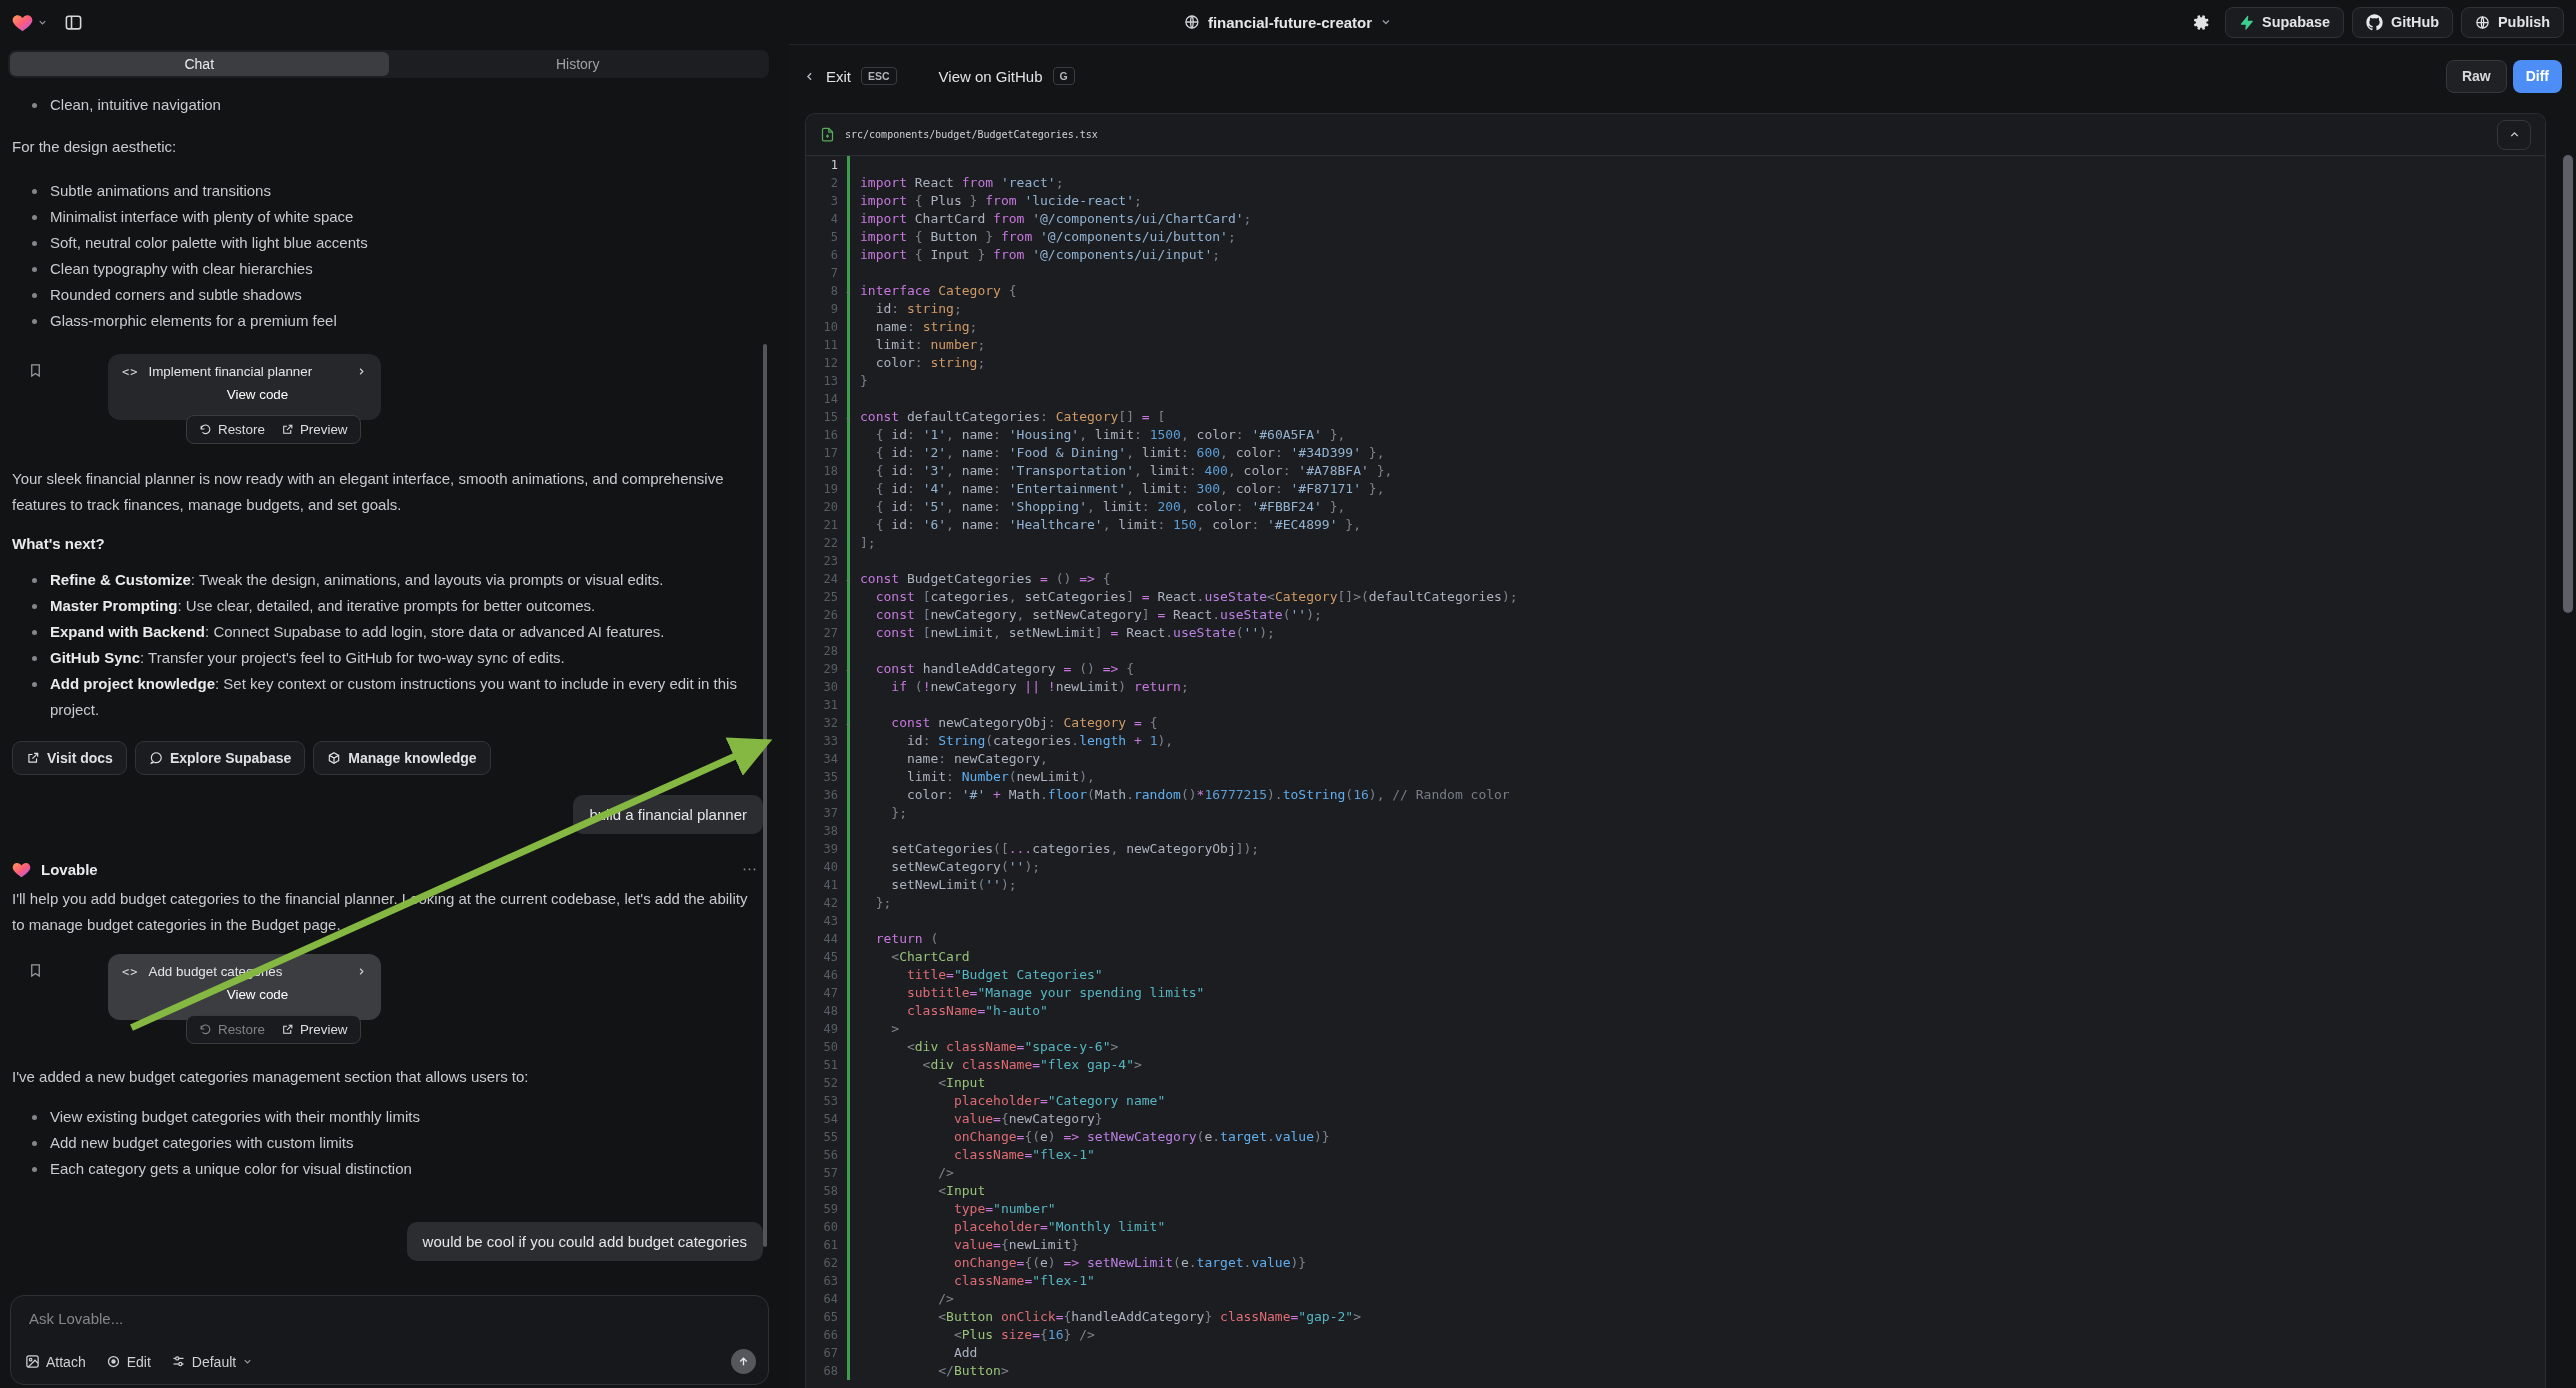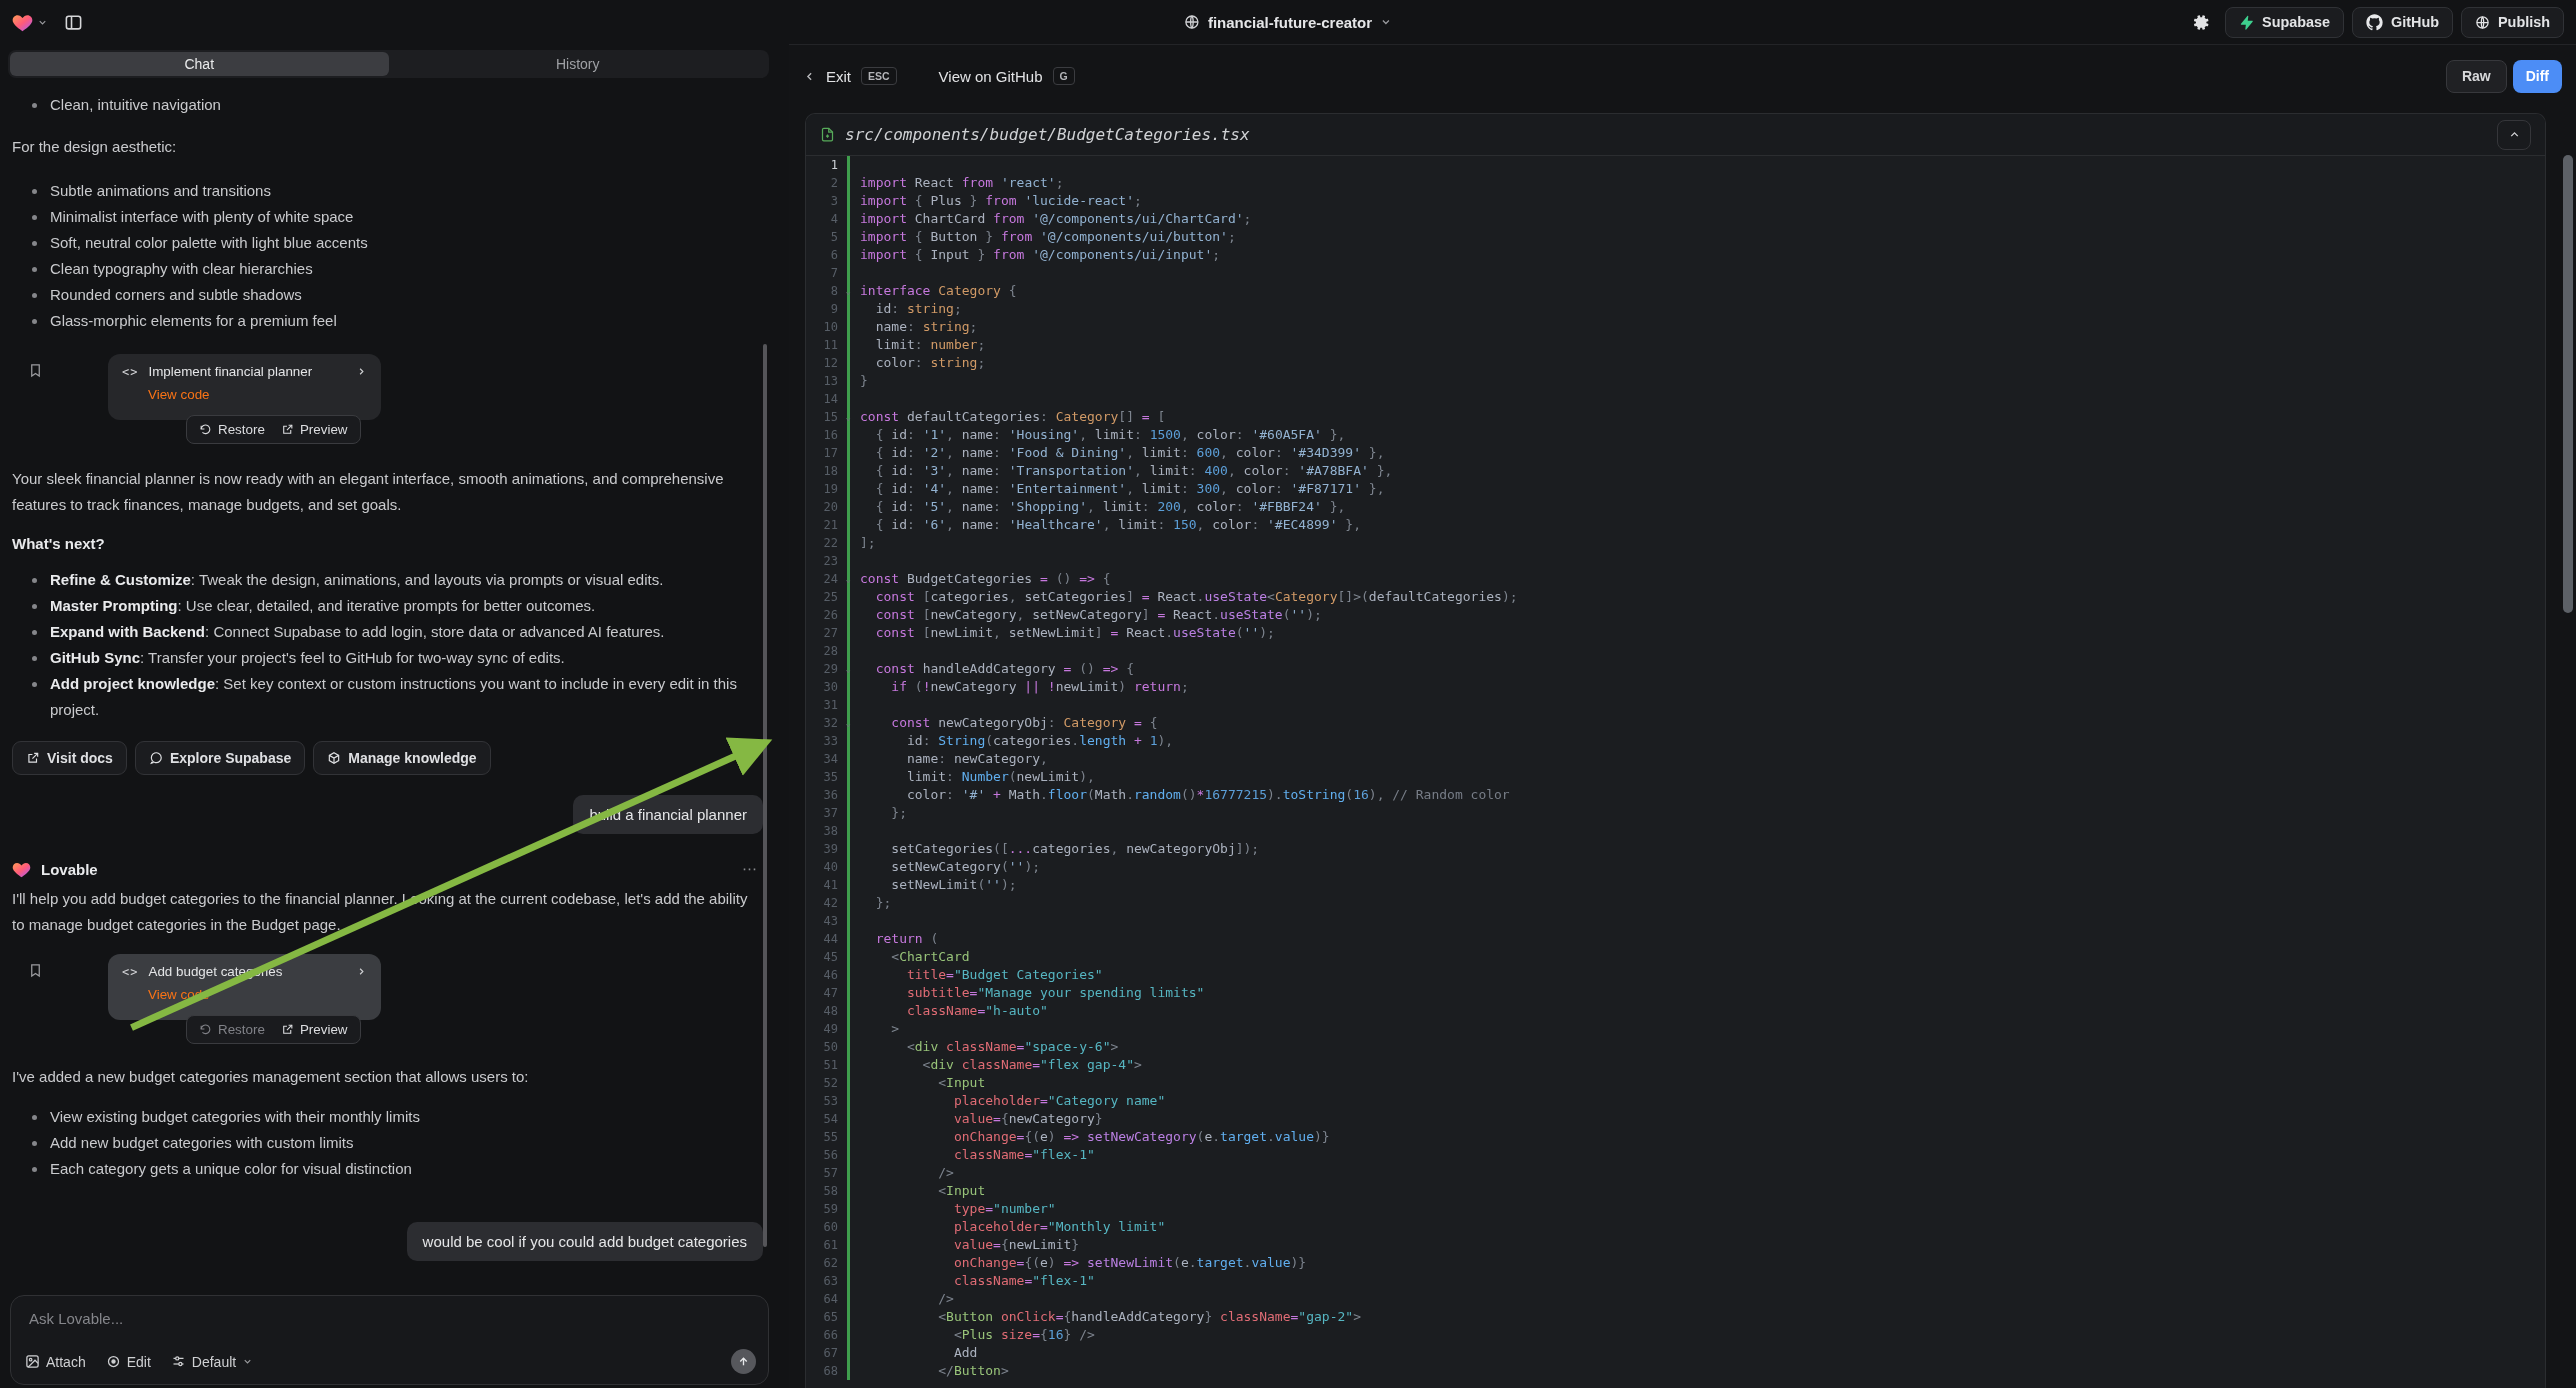--- a/index.html
+++ b/index.html
@@ -27,21 +27,21 @@
   .bold-h{font-size:15px;line-height:26px;font-weight:bold;color:#e9eaec;}
   ul.blist{list-style:none;}
   ul.blist li{position:relative;padding-left:38px;font-size:15px;line-height:26px;color:#c9cacd;max-width:745px;}
   ul.blist li .blt{position:absolute;left:20px;top:11px;width:5px;height:5px;border-radius:50%;background:#85868a;}
   ul.blist li b{color:#e9eaec;}
   .tool-card{position:relative;margin:20px 0 46px 96px;width:273px;height:66px;border-radius:12px;background:#26272a;padding:10px 14px;}
   .tool-card.hl{background:#3b3d41;}
   .tc-row{display:flex;align-items:center;gap:10px;font-size:13.4px;color:#e4e5e7;}
   .tc-code{font-family:"DejaVu Sans Mono",monospace;font-size:12px;color:#d3d4d7;letter-spacing:1px;}
   .tc-chev{margin-left:auto;color:#cfd0d3;}
-  .tc-view{margin:8px 0 0 26px;font-size:13.4px;color:#f97316;}
+  .tc-view{margin:8px 0 0 26px;font-size:13.4px;color:#ffffff;text-align:center;}
   .bm{position:absolute;left:-80px;top:8px;color:#9b9ca0;}
   .restore-pill{position:absolute;left:78px;bottom:-24px;display:flex;align-items:center;gap:16px;background:#1a1b1e;border:1px solid #3a3b3f;border-radius:8px;padding:6px 12px;font-size:13.4px;color:#dcdde0;white-space:nowrap;}
   .restore-pill .item{display:flex;align-items:center;gap:6px;}
   .restore-pill .dim{color:#818288;}
   .actions{display:flex;gap:8px;margin-top:18px;}
   .act-btn{display:flex;align-items:center;gap:7px;height:34px;padding:0 13px;border:1px solid #323337;border-radius:9px;background:#1b1c1f;color:#dfe0e3;font-size:14px;font-weight:bold;}
   .user-chip{margin:20px 2px 0 auto;width:fit-content;max-width:597px;background:#2c2d31;border-radius:10px;padding:11px 16px;font-size:15px;color:#e5e6e8;}
   .lov-row{display:flex;align-items:center;gap:10px;margin-top:26px;}
   .lov-name{font-size:15px;font-weight:bold;color:#e9eaec;}
   .lov-dots{margin-left:auto;margin-right:6px;color:#8a8b8f;font-size:15px;letter-spacing:2px;}
@@ -57,21 +57,21 @@
   .codewrap{position:absolute;left:789px;top:44px;right:0;bottom:0;background:#131416;border-top:1px solid #232427;}
   .code-head{position:absolute;left:0;right:0;top:0;height:62px;display:flex;align-items:center;padding:0 14px;}
   .ch-left{display:flex;align-items:center;gap:10px;font-size:15px;color:#e2e3e5;}
   .kbd{border:1px solid #3b3c40;border-radius:4px;padding:2px 6px;font-size:10.5px;color:#b4b5b9;font-weight:bold;}
   .ch-gap{width:22px;}
   .ch-right{margin-left:auto;display:flex;align-items:center;gap:6px;}
   .raw-btn{height:33px;padding:0 15px;border:1px solid #37383c;border-radius:8px;background:#202124;color:#d7d8da;font-size:14px;display:flex;align-items:center;font-weight:bold;}
   .diff-btn{height:33px;padding:0 13px;border-radius:8px;color:#fff;font-size:14px;display:flex;align-items:center;font-weight:bold;}
   .file-card{position:absolute;left:16px;right:30px;top:68px;bottom:0;background:#1b1d20;border:1px solid #2b2d30;border-bottom:none;border-radius:10px 10px 0 0;overflow:hidden;}
   .path-bar{position:absolute;left:0;right:0;top:0;height:42px;display:flex;align-items:center;gap:10px;padding:0 14px;background:#191b1e;border-bottom:1px solid #2b2d30;}
-  .path-txt{font-family:"DejaVu Sans Mono",monospace;font-size:16px;color:#d0d2d5;font-style:italic;}
+  .path-txt{font-family:"DejaVu Sans Mono",monospace;font-size:10px;color:#d0d2d5;}
   .collapse-btn{margin-left:auto;width:34px;height:30px;border:1px solid #35363a;border-radius:8px;display:flex;align-items:center;justify-content:center;color:#cfd0d3;}
   .editor{position:absolute;left:0;right:0;top:42px;bottom:0;overflow:hidden;font-family:"DejaVu Sans Mono",monospace;font-size:13px;}
   .code-line{display:flex;height:18px;line-height:18px;white-space:pre;}
   .gutter{width:36px;flex:none;text-align:right;padding-right:4px;color:#575e67;font-size:12px;position:relative;}
   .gutter.cur{color:#ccd0d6;}
   .fold{position:absolute;right:-9px;top:0;font-size:9px;color:#70767e;}
   .gbar{width:3px;flex:none;margin-left:5px;background:#3f9e4d;}
   .ltxt{padding-left:10px;color:#abb2bf;}
   .tk-k{color:#c678dd}.tk-i{color:#abb2bf}.tk-t{color:#d19a66}.tk-s{color:#92b2d1}
   .tk-n{color:#5c9fd8}.tk-f{color:#61afef}.tk-c{color:#bb80e3}.tk-g{color:#98c379}

